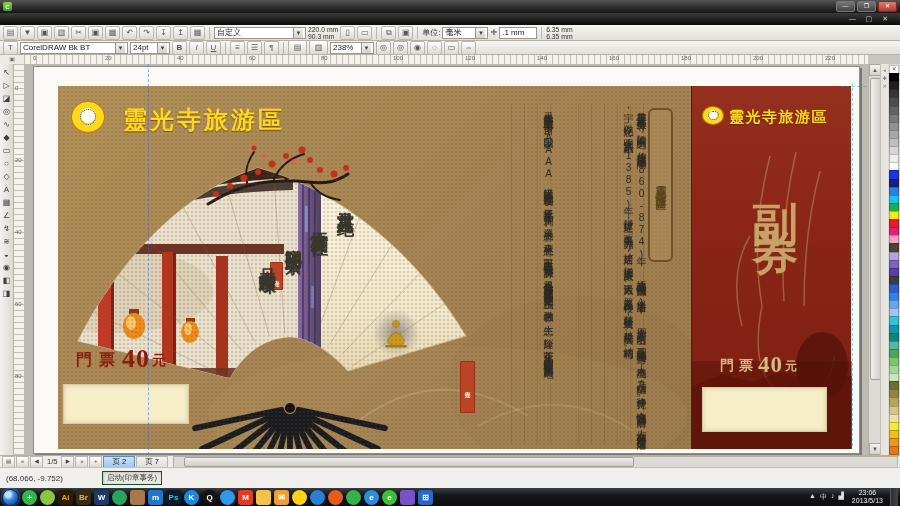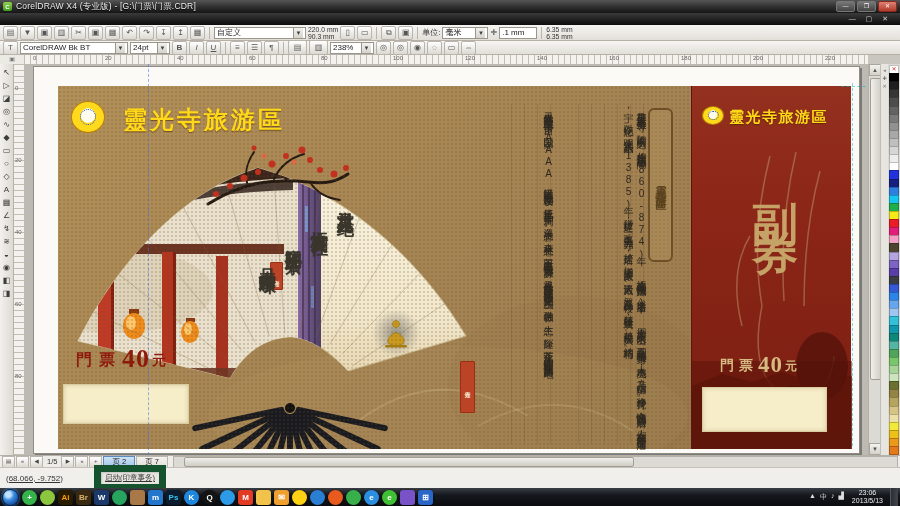--- a/index.html
+++ b/index.html
@@ -105,44 +105,43 @@
   .navbtn{width:11px;height:10px;border:1px solid #b9b5ac;background:linear-gradient(#fff,#dcd9d2);
     font-size:5.5px;color:#444;text-align:center;line-height:9px;flex:none;}
   #page-indicator{font-size:7.5px;color:#333;padding:0 3px;}
   .ptab{height:11px;padding:0 8px;font-size:7.5px;color:#222;border:1px solid #b9b5ac;border-bottom:none;
     background:linear-gradient(#f4f3f0,#dfdcd5);display:flex;align-items:center;flex:none;}
   .ptab.active{background:linear-gradient(#cfe3f6,#9cc3e8);border-color:#5a8cc0;}
   #hscroll{flex:1;height:10px;background:#dcdad4;border:1px solid #b5b1a8;position:relative;margin-left:4px;}
   #hthumb{position:absolute;left:10px;top:0;height:8px;width:62%;background:linear-gradient(#f0efec,#cfccc4);
     border:1px solid #a29e94;border-radius:2px;}
   #statusbar{left:0;top:467px;width:900px;height:21px;background:#f1efec;border-top:1px solid #c5c1b8;
-    display:flex;align-items:center;padding:0 6px;box-sizing:border-box;color:#333;text-decoration:underline;}
+    display:flex;align-items:center;padding:0 6px;box-sizing:border-box;color:#333;}
   #coords{font-size:8px;width:88px;flex:none;}
   #hint{font-size:8px;color:#444;white-space:nowrap;overflow:hidden;}
-  #imebox{border:7px solid #14532d;background:#e8e6e1;box-shadow:inset 1px 1px 2px rgba(0,0,0,.15);
+  #imebox{margin-left:8px;border:1px solid #14532d;background:#e8e6e1;box-shadow:inset 1px 1px 2px rgba(0,0,0,.15);
     font-size:7.5px;padding:1px 4px;flex:none;}
   
   #taskbar{left:0;top:488px;width:900px;height:18px;background:linear-gradient(#3a3f46,#14171c 40%,#0a0c10);
     display:flex;align-items:center;padding:0 2px;box-sizing:border-box;gap:3px;}
   #start-orb{width:15px;height:15px;border-radius:50%;flex:none;
     background:radial-gradient(circle at 35% 30%,#bfe3ff 0 18%,#3b8ce0 40%,#184f9e 75%,#0b2c62);
     border:1px solid #0a2a55;box-shadow:0 0 3px #4aa0ff;}
   .tb-ico{width:15px;height:15px;flex:none;display:flex;align-items:center;justify-content:center;
     font-size:8px;font-weight:bold;border-radius:3px;box-shadow:0 0 2px rgba(0,0,0,.6);}
   .tb-ico.circle{border-radius:50%;}
   #tray{margin-left:auto;display:flex;align-items:center;gap:4px;color:#ddd;font-size:7px;}
   #clockbox{text-align:center;color:#eee;font-size:7px;line-height:8px;padding:0 4px;}
   #showdesk{width:7px;height:18px;background:linear-gradient(90deg,#2a2e35,#41464e);border-left:1px solid #555;}
 </style>
 </head>
 <body>
 
 <div class="abs" id="titlebar">
   <span id="app-icon">C</span>
-  <span class="ttl">CorelDRAW X4 (专业版) - [G:\门票\门票.CDR]</span>
   <span class="winbtns">
     <span class="winbtn">—</span>
     <span class="winbtn">❐</span>
     <span class="winbtn close">✕</span>
   </span>
 </div>
 
 <div class="abs" id="menubar">
   <span id="mdi-controls">—  ▢  ✕</span>
 </div>

